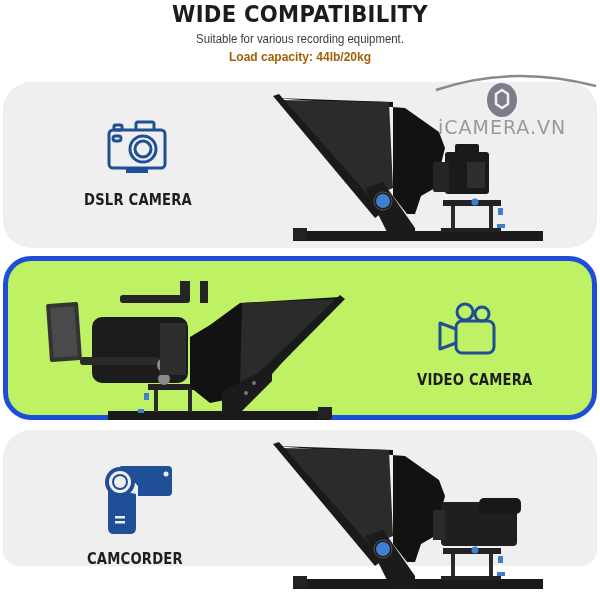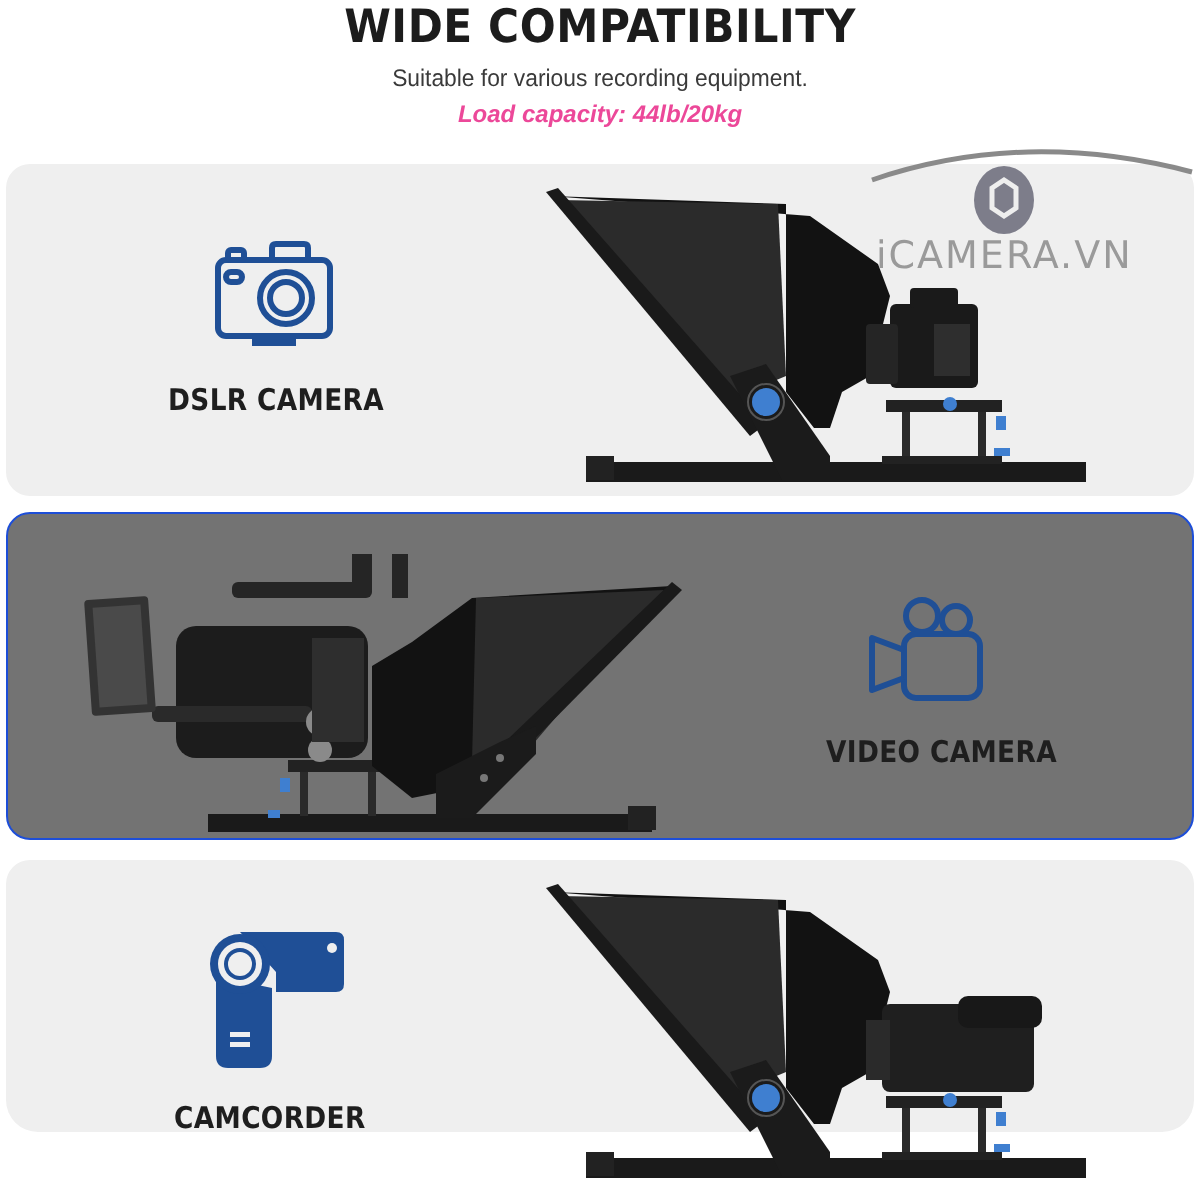--- a/index.html
+++ b/index.html
@@ -7,27 +7,27 @@
   body { position: relative; font-family: "DejaVu Sans", "Liberation Sans", sans-serif; }
 
   .header { position: absolute; top: 0; left: 0; width: 600px; text-align: center; }
   .title {
     font-family: "DejaVu Sans", sans-serif;
     font-weight: 700; font-size: 23px; letter-spacing: 0.3px;
     color: #1c1c1c; margin-top: 1px; line-height: 26px;
     transform: scaleX(0.92);
   }
   .subtitle { font-family: "Liberation Sans", sans-serif; font-size: 12px; color: #3a3a3a; margin-top: 5px; line-height: 14px; transform: scaleX(0.95); }
-  .capacity { font-family: "Liberation Sans", sans-serif; font-weight: 700; font-size: 12px; color: #ec4899; margin-top: 4px; line-height: 14px; font-style: italic; }
+  .capacity { font-family: "Liberation Sans", sans-serif; font-weight: 700; font-size: 12px; color: #a16207; margin-top: 4px; line-height: 14px; }
 
   .panel {
-    position: absolute; left: 3px; width: 594px; border-radius: 12px;
+    position: absolute; left: 3px; width: 594px; border-radius: 28px;
   }
   .panel.gray { background: #efefef; }
-  .panel.white { background: #737373; border: 1px solid #1d4ed8; }
+  .panel.white { background: #bef264; border: 5px solid #1d4ed8; }
   #panel-1 { top: 82px; height: 166px; }
   #panel-2 { top: 256px; height: 164px; }
   #panel-3 { top: 430px; height: 136px; border-bottom-left-radius: 16px; border-bottom-right-radius: 16px; }
 
   .label {
     position: absolute; font-family: "DejaVu Sans", sans-serif; font-weight: 700;
     font-size: 15px; color: #1e1e1e; letter-spacing: 0.2px; transform: scaleX(0.88); transform-origin: left center;
     white-space: nowrap;
   }
   .icon { position: absolute; }

